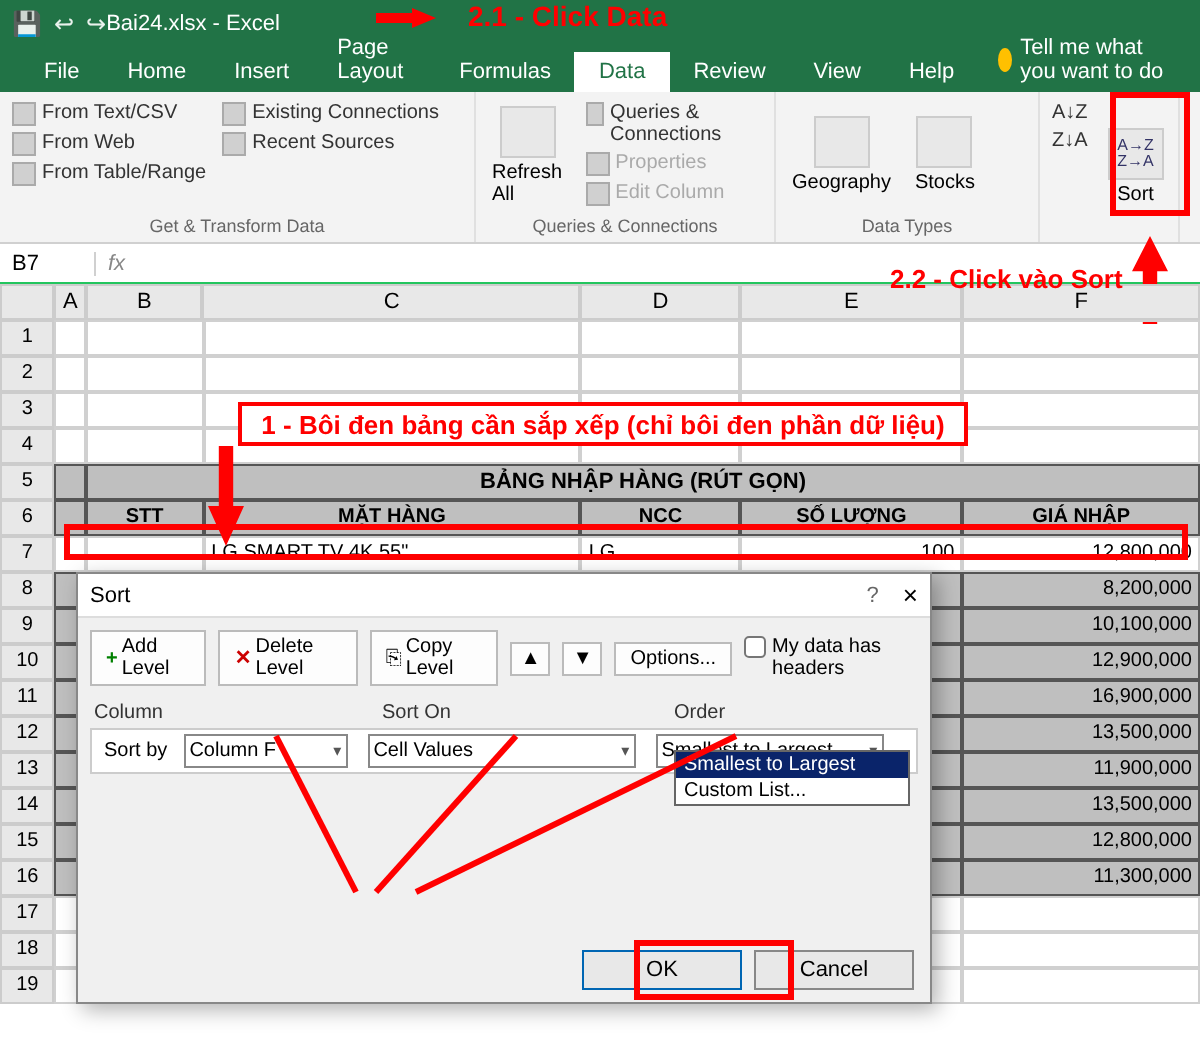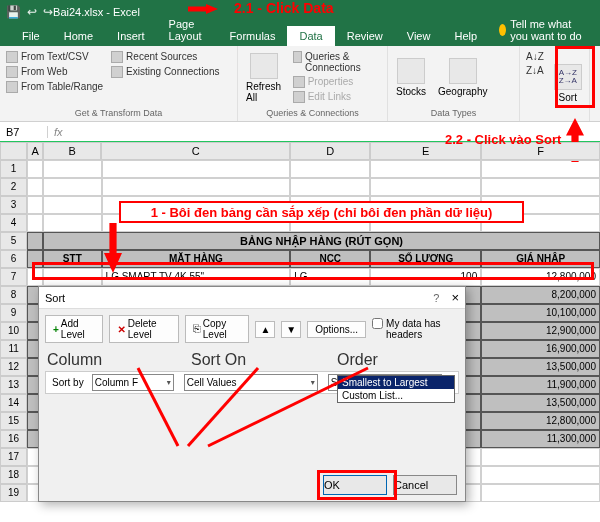--- a/index.html
+++ b/index.html
@@ -34,21 +34,21 @@
 .formula-bar { height: 20px; display: flex; align-items: center; border-bottom: 1px solid #22c55e; font-size: 11px; }
 .name-box { width: 48px; border-right: 1px solid #d0d0d0; padding: 0 6px; background: #fff; }
 .fx { padding: 0 6px; color: #888; font-style: italic; }
 .formula-input { flex: 1; padding: 0 4px; }
 
 
 .ann { position: absolute; color: #ff0000; font-weight: bold; font-size: 13px; z-index: 100; pointer-events: none; }
 .arrow-right { width: 30px; height: 10px; background: #ff0000; clip-path: polygon(0 25%, 60% 25%, 60% 0, 100% 50%, 60% 100%, 60% 75%, 0 75%); }
 .arrow-down-big { position: absolute; width: 18px; height: 50px; background: #ff0000; clip-path: polygon(30% 0, 70% 0, 70% 60%, 100% 60%, 50% 100%, 0 60%, 30% 60%); }
 .arrow-up-big { position: absolute; width: 18px; height: 44px; background: #ff0000; clip-path: polygon(50% 0, 100% 40%, 70% 40%, 70% 100%, 30% 100%, 30% 40%, 0 40%); }
-.ann-box1 { position: absolute; left: 119px; top: 201px; width: 405px; height: 22px; border: 2px solid #ff0000; background: #fff; color: #ff0000; font-weight: bold; font-size: 13px; text-align: center; line-height: 19px; }
+.ann-box1 { position: absolute; left: 119px; top: 201px; width: 365px; height: 22px; border: 2px solid #ff0000; background: #fff; color: #ff0000; font-weight: bold; font-size: 13px; text-align: center; line-height: 19px; }
 .red-frame-row { position: absolute; left: 32px; top: 262px; width: 562px; height: 18px; border: 3px solid #ff0000; z-index: 50; pointer-events: none; }
 .red-frame-sort { position: absolute; border: 3px solid #ff0000; pointer-events: none; z-index: 200; }
 
 
 .sheet-area { position: relative; }
 .colhdr { display: flex; height: 18px; background: #e8e8e8; font-size: 11px; }
 .colhdr .corner { width: 28px; border: 1px solid #ccc; background: #e8e8e8; }
 .colhdr .ch { border: 1px solid #ccc; text-align: center; line-height: 16px; background: #e8e8e8; }
 .rows { }
 .row { display: flex; height: 18px; font-size: 10px; }
@@ -73,31 +73,31 @@
 .dlg-title { height: 22px; display: flex; align-items: center; padding: 0 6px; background: #fff; border-bottom: 1px solid #ddd; }
 .dlg-title .t { flex: 1; }
 .dlg-title .help { margin-right: 12px; color: #666; }
 .dlg-title .close { font-size: 13px; cursor: pointer; }
 .dlg-toolbar { padding: 6px; display: flex; gap: 6px; align-items: center; }
 .dlg-btn { background: #fdfdfd; border: 1px solid #bbb; padding: 2px 7px; font-size: 10px; cursor: pointer; display: inline-flex; gap: 2px; align-items: center; }
 .dlg-btn .plus { color: green; font-weight: bold; }
 .dlg-btn .x { color: #c00; font-weight: bold; }
 .chk { margin-left: auto; display: flex; align-items: flex-start; gap: 3px; font-size: 10px; }
 .chk input { width: 11px; height: 11px; }
-.grid-hdr { display: flex; padding: 0 6px; font-size: 16px; color: #333; }
+.grid-hdr { display: flex; padding: 0 6px; font-size: 10px; color: #333; }
 .grid-hdr > div { padding: 2px 0; }
 .sort-row { display: flex; padding: 2px 6px; background: #fff; margin: 0 6px; border: 1px solid #ccc; align-items: center; gap: 4px; }
 .sort-row label { font-size: 10px; margin-right: 4px; }
 .combo { border: 1px solid #888; background: #fff; font-size: 10px; padding: 1px 2px; height: 17px; display: flex; align-items: center; justify-content: space-between; cursor: pointer; }
 .combo .arr { font-size: 8px; color: #555; }
 .dropdown { position: absolute; background: #fff; border: 1px solid #666; font-size: 10px; z-index: 160; }
 .dropdown .opt { padding: 1px 4px; cursor: pointer; }
 .dropdown .opt.sel { background: #0a246a; color: #fff; }
 .dlg-footer { position: absolute; bottom: 6px; right: 8px; display: flex; gap: 6px; }
-.dlg-footer .fbtn { width: 64px; height: 20px; border: 1px solid #888; background: #e8e8e8; font-size: 11px; cursor: pointer; text-align: left; line-height: 18px; }
+.dlg-footer .fbtn { width: 80px; height: 20px; border: 1px solid #888; background: #e8e8e8; font-size: 11px; cursor: pointer; text-align: center; line-height: 18px; }
 .dlg-footer .fbtn.ok { border: 1px solid #0066b3; }
 
 svg.connector { position: absolute; pointer-events: none; z-index: 170; }
 </style>
 </head>
 <body>
 
 <div class="titlebar">
   <div class="qat">
     <span>💾</span>
@@ -141,25 +141,25 @@
             <span>From Web</span>
           </div>
         <div class="btn-small">
             <span class="mini-icon"></span>
             <span>From Table/Range</span>
           </div>
       </div>
       <div class="btn-small-list">
         <div class="btn-small">
             <span class="mini-icon"></span>
+            <span>Existing Connections</span>
+          </div>
+        <div class="btn-small">
+            <span class="mini-icon"></span>
             <span>Recent Sources</span>
-          </div>
-        <div class="btn-small">
-            <span class="mini-icon"></span>
-            <span>Existing Connections</span>
           </div>
       </div>
     </div>
     <div class="group-label">Get &amp; Transform Data</div>
   </div>
   <div class="group" style="width:150px">
     <div class="group-content">
       <div class="btn-large">
         <div class="icon-box"></div>
         <span>Refresh All</span>
@@ -168,35 +168,35 @@
         <div class="btn-small">
             <span class="mini-icon"></span>
             <span>Queries &amp; Connections</span>
           </div>
         <div class="btn-small" style="color:#aaa">
             <span class="mini-icon"></span>
             <span>Properties</span>
           </div>
         <div class="btn-small" style="color:#aaa">
             <span class="mini-icon"></span>
-            <span>Edit Links</span>
+            <span>Edit Column</span>
           </div>
       </div>
     </div>
     <div class="group-label">Queries &amp; Connections</div>
   </div>
   <div class="group" style="width:132px">
     <div class="group-content">
       <div class="btn-large">
         <div class="icon-box"></div>
-        <span>Stocks</span>
+        <span>Geography</span>
       </div>
       <div class="btn-large">
         <div class="icon-box"></div>
-        <span>Geography</span>
+        <span>Stocks</span>
       </div>
     </div>
     <div class="group-label">Data Types</div>
   </div>
   <div class="group" style="width:70px">
     <div class="group-content">
       <div class="btn-small-list" style="font-size:8px;">
         <div class="btn-small">
             <span>A↓Z</span>
           </div>

